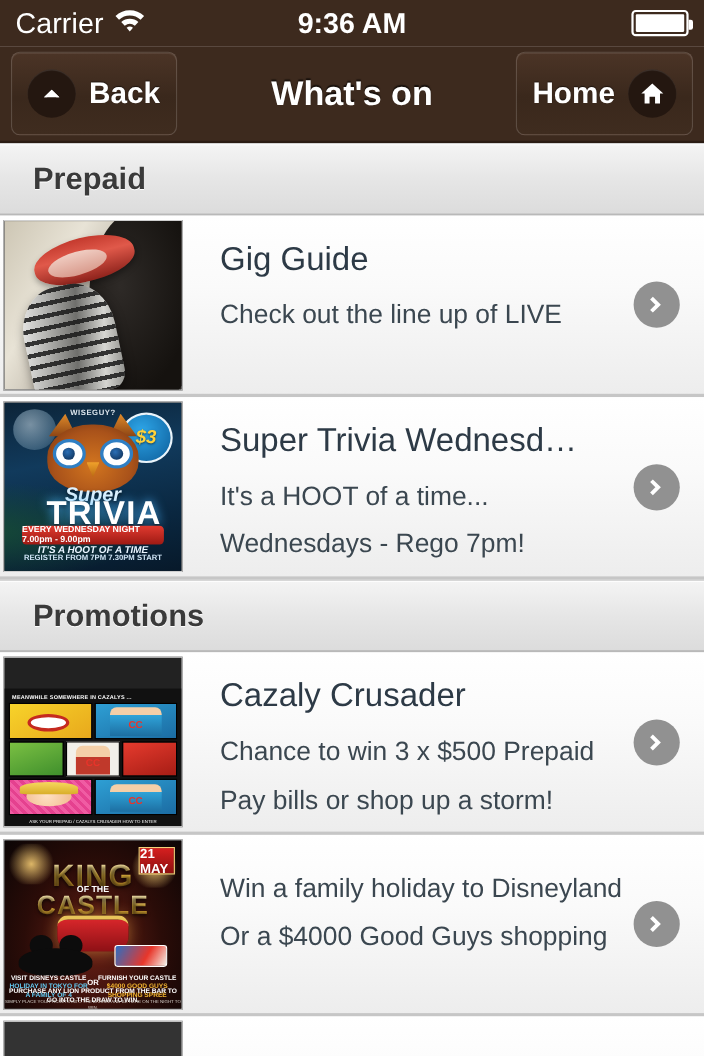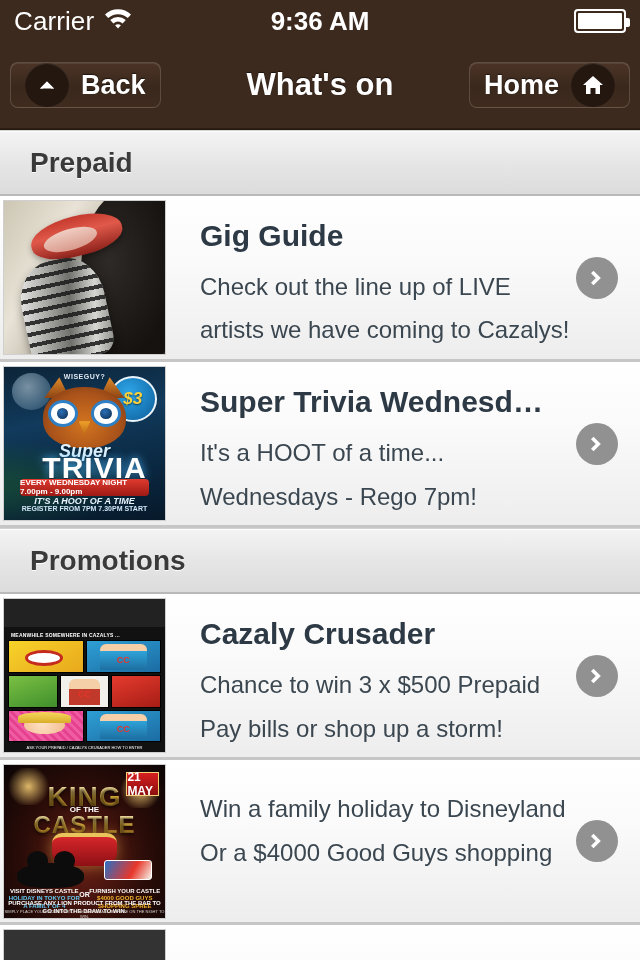--- a/index.html
+++ b/index.html
@@ -39,21 +39,21 @@
     border-bottom:2px solid #2a1c13;
   }
   .nav-title {
     position:absolute; left:0; right:0; text-align:center;
     color:#fff; font-size:31px; font-weight:bold;
     text-shadow:0 -1px 1px rgba(0,0,0,.6);
     pointer-events:none;
   }
   .nav-btn {
     position:relative; z-index:2;
-    height:46px; display:flex; align-items:center; gap:12px;
+    height:76px; display:flex; align-items:center; gap:12px;
     padding:0 14px; border-radius:8px;
     border:1px solid rgba(255,255,255,.16);
     background:linear-gradient(180deg,#4b3426 0%,#3a281c 55%,#3f2c1f 100%);
     box-shadow:inset 0 1px 0 rgba(255,255,255,.08);
     color:#fff; font-size:27px; font-weight:bold;
     text-shadow:0 -1px 1px rgba(0,0,0,.55);
     cursor:pointer;
   }
   .nav-btn.right { margin-left:auto; }
   .nav-circle {
@@ -92,21 +92,21 @@
     border:1px solid #cfcfcf;
     overflow:hidden; position:relative;
     background:#222;
   }
   .row-text {
     flex:1 1 auto; min-width:0;
     padding:17px 70px 10px 34px;
     display:flex; flex-direction:column; justify-content:flex-start;
   }
   .row-title {
-    font-size:30px; font-weight:bold; color:#2d3a46;
+    font-size:30px; font-weight:normal; color:#2d3a46;
     white-space:nowrap; overflow:hidden; line-height:1.26;
     margin-bottom:4px;
   }
   .row-sub {
     font-size:24px; color:#3b4750; line-height:1.32;
   }
   .row-sub span { display:block; white-space:nowrap; overflow:hidden;margin-top:12px; }
   .disclosure {
     position:absolute; right:22px; top:50%; transform:translateY(-50%);
     width:42px; height:42px; border-radius:50%; background:#919191;
@@ -317,21 +317,20 @@
           <div class="tongue"></div>
           <div class="micbody">
               <div class="grill"></div>
             </div>
         </div>
       </div>
       <div class="row-text">
         <div class="row-title">Gig Guide</div>
         <div class="row-sub">
           <span>Check out the line up of LIVE</span>
-          <span>artists we have coming to Cazalys!</span>
         </div>
       </div>
       <div class="disclosure">
         <svg width="20" height="20" viewBox="0 0 20 20">
             <path d="M6.5 2.8 L13.8 10 L6.5 17.2 L4 14.8 L8.8 10 L4 5.2 Z" fill="#fff"></path>
           </svg>
       </div>
     </div>
 
     <div class="row">

